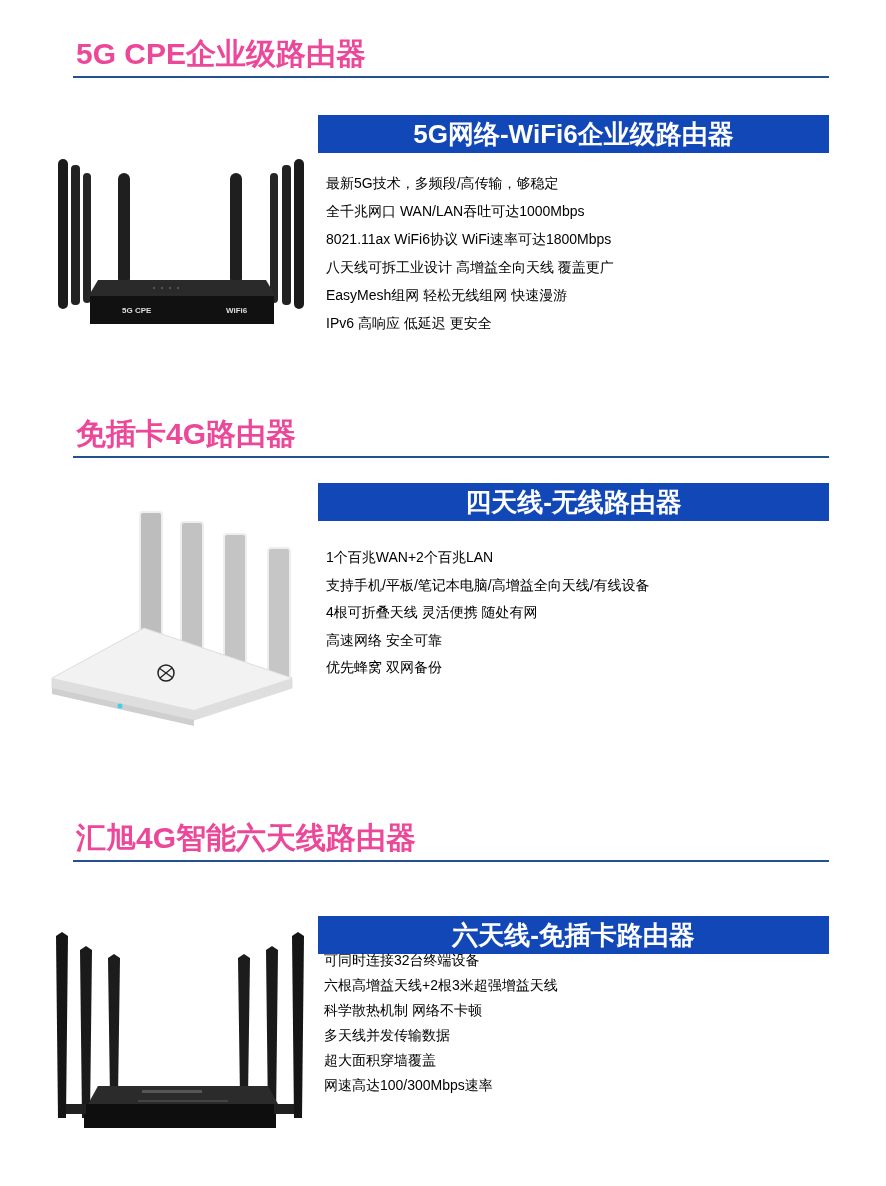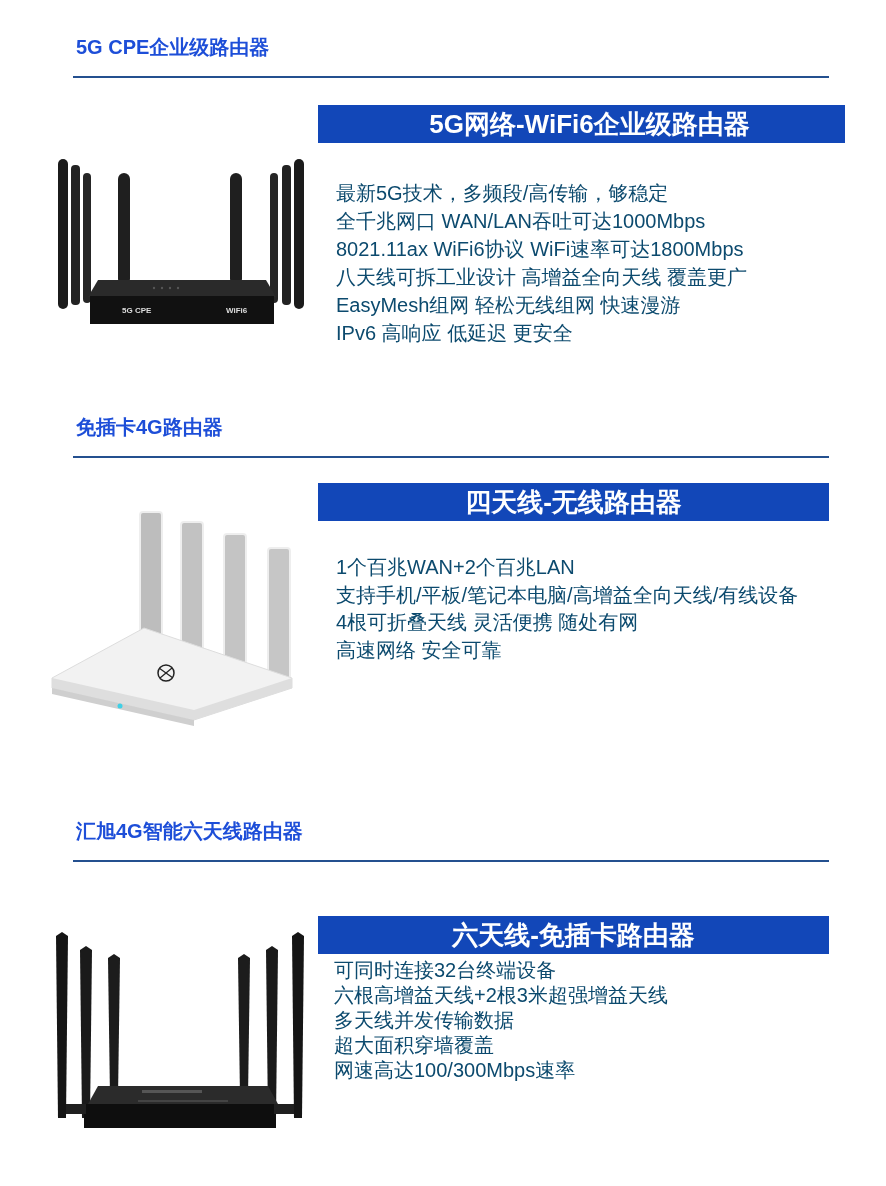--- a/index.html
+++ b/index.html
@@ -1,31 +1,31 @@
 <!DOCTYPE html>
 <html><head>
 <meta charset="utf-8">
 <style>
   html,body{margin:0;padding:0;background:#ffffff;}
   body{width:886px;height:1186px;position:relative;overflow:hidden;font-family:"Liberation Sans","DejaVu Sans",sans-serif;}
   .section{position:absolute;left:0;width:886px;}
-  .sec-title{position:absolute;left:76px;font-size:20px;font-weight:bold;color:#1d4ed8;letter-spacing:0px;white-space:nowrap;}
+  .sec-title{position:absolute;left:76px;font-size:30px;font-weight:bold;color:#ec4899;letter-spacing:0px;white-space:nowrap;}
   .sec-rule{position:absolute;left:73px;width:756px;height:2px;background:#24508f;}
   .banner{position:absolute;left:318px;width:511px;height:38px;background:#1247b8;color:#fff;font-size:26px;font-weight:bold;text-align:center;line-height:38px;white-space:nowrap;}
-  .features{position:absolute;left:320px;margin:16px;padding:0;list-style:none;color:#0c4a6e;font-size:20px;}
+  .features{position:absolute;left:320px;margin:6px;padding:0;list-style:none;color:#000000;font-size:14px;}
   .features li{white-space:nowrap;}
   .prod-img{position:absolute;}
 </style>
 </head>
 <body>
 
 <div class="section" style="top:0;height:380px;">
   <div class="sec-title" style="top:34px;">5G CPE企业级路由器</div>
   <div class="sec-rule" style="top:76px;"></div>
-  <div class="banner" style="top:105px;padding-left:16px;">5G网络-WiFi6企业级路由器</div>
+  <div class="banner" style="top:115px;">5G网络-WiFi6企业级路由器</div>
 
   <svg class="prod-img" style="left:54px;top:155px;" width="256" height="172" viewBox="0 0 256 172">
 
     <rect x="4" y="4" width="10" height="150" rx="5" fill="#1b1b1b"></rect>
     <rect x="17" y="10" width="9" height="140" rx="4" fill="#222"></rect>
     <rect x="29" y="18" width="8" height="130" rx="4" fill="#262626"></rect>
     <rect x="64" y="18" width="12" height="112" rx="6" fill="#1f1f1f"></rect>
 
     <rect x="176" y="18" width="12" height="112" rx="6" fill="#1f1f1f"></rect>
     <rect x="216" y="18" width="8" height="130" rx="4" fill="#262626"></rect>
@@ -74,20 +74,21 @@
     <line x1="116" y1="170" x2="128" y2="160" stroke="#222" stroke-width="1.2"></line>
 
     <circle cx="76" cy="198" r="2.5" fill="#3fd0e6"></circle>
   </svg>
 
   <ul class="features" style="top:538px;line-height:27.5px;">
     <li>1个百兆WAN+2个百兆LAN</li>
     <li>支持手机/平板/笔记本电脑/高增益全向天线/有线设备</li>
     <li>4根可折叠天线 灵活便携 随处有网</li>
     <li>高速网络 安全可靠</li>
+    <li>优先蜂窝 双网备份</li>
   </ul>
 </div>
 
 <div class="section" style="top:0;height:1186px;pointer-events:none;">
   <div class="sec-title" style="top:818px;">汇旭4G智能六天线路由器</div>
   <div class="sec-rule" style="top:860px;"></div>
   <div class="banner" style="top:887px;margin-top:29px;">六天线-免插卡路由器</div>
 
   <svg class="prod-img" style="left:50px;top:928px;" width="260" height="205" viewBox="0 0 260 205">
 
@@ -103,17 +104,18 @@
     <rect x="88" y="172" width="90" height="2" fill="#444"></rect>
 
     <rect x="34" y="176" width="192" height="24" fill="#0e0e0e"></rect>
     <rect x="16" y="176" width="20" height="10" fill="#202020"></rect>
     <rect x="224" y="176" width="20" height="10" fill="#202020"></rect>
   </svg>
 
   <ul class="features" style="top:942px;left:318px;line-height:25px;">
     <li>可同时连接32台终端设备</li>
     <li>六根高增益天线+2根3米超强增益天线</li>
+    <li>科学散热机制 网络不卡顿</li>
     <li>多天线并发传输数据</li>
     <li>超大面积穿墙覆盖</li>
     <li>网速高达100/300Mbps速率</li>
   </ul>
 </div>
 
 </body></html>

